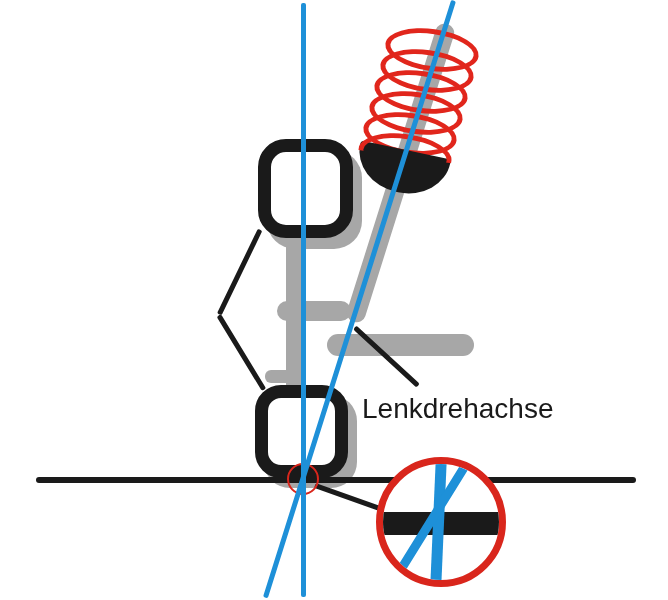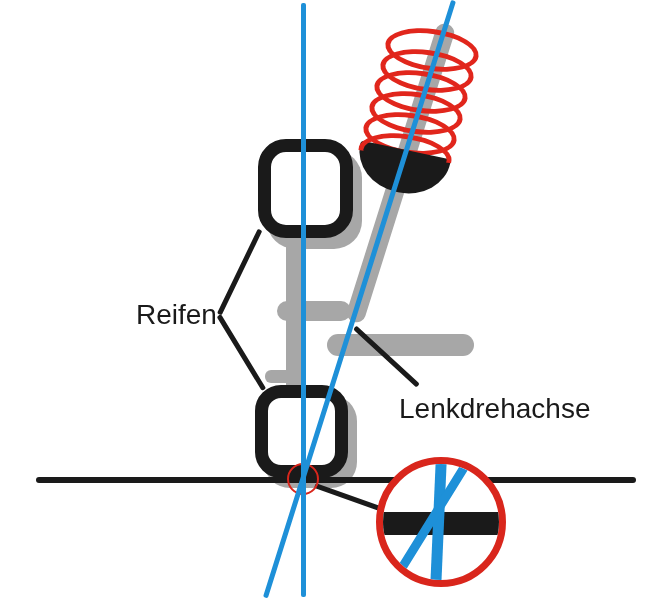--- a/index.html
+++ b/index.html
@@ -36,25 +36,24 @@
   <div class="coil" style="left:374px;top:71px;"></div>
   <div class="coil" style="left:369px;top:92px;"></div>
   <div class="coil" style="left:363px;top:113px;"></div>
   <div style="left:360px;top:150px;width:92px;height:43px;background:#1a1a1a;
               border-radius:4px 4px 46px 46px / 4px 4px 40px 40px;
               transform:rotate(12deg);transform-origin:50% 0;"></div>
   <div class="coil" style="left:358px;top:134px;clip-path:inset(0 0 46% 0);"></div>
 
   <div style="left:36px;top:477px;width:600px;height:6px;background:#1a1a1a;border-radius:3px;"></div>
 
-  <div class="label" style="left:136px;top:300px;">Reifen</div>
   <div class="line" style="left:219px;top:311.75px;width:94px;transform:rotate(-64.2deg);"></div>
   <div class="line" style="left:219px;top:312.75px;width:87px;transform:rotate(58.7deg);"></div>
 
-  <div class="label" style="left:362px;top:394px;margin-left:37px;">Lenkdrehachse</div>
+  <div class="label" style="left:362px;top:394px;">Lenkdrehachse</div>
   <div class="line" style="left:355px;top:324.75px;width:86px;transform:rotate(42.6deg);"></div>
 
   <div class="line" style="left:315px;top:482.75px;width:78px;transform:rotate(19.6deg);"></div>
 
   <div style="left:287px;top:463px;width:32px;height:32px;border:2.5px solid #d9261c;border-radius:50%;"></div>
 
   <div style="left:376px;top:457px;width:130px;height:130px;background:#fff;
               border:7px solid #d9261c;border-radius:50%;overflow:hidden;">
     <div style="left:-5px;top:48px;width:126px;height:23px;background:#1a1a1a;"></div>
     <div class="blue" style="left:49.5px;top:-3px;width:11px;height:124px;transform:rotate(2.5deg);"></div>

